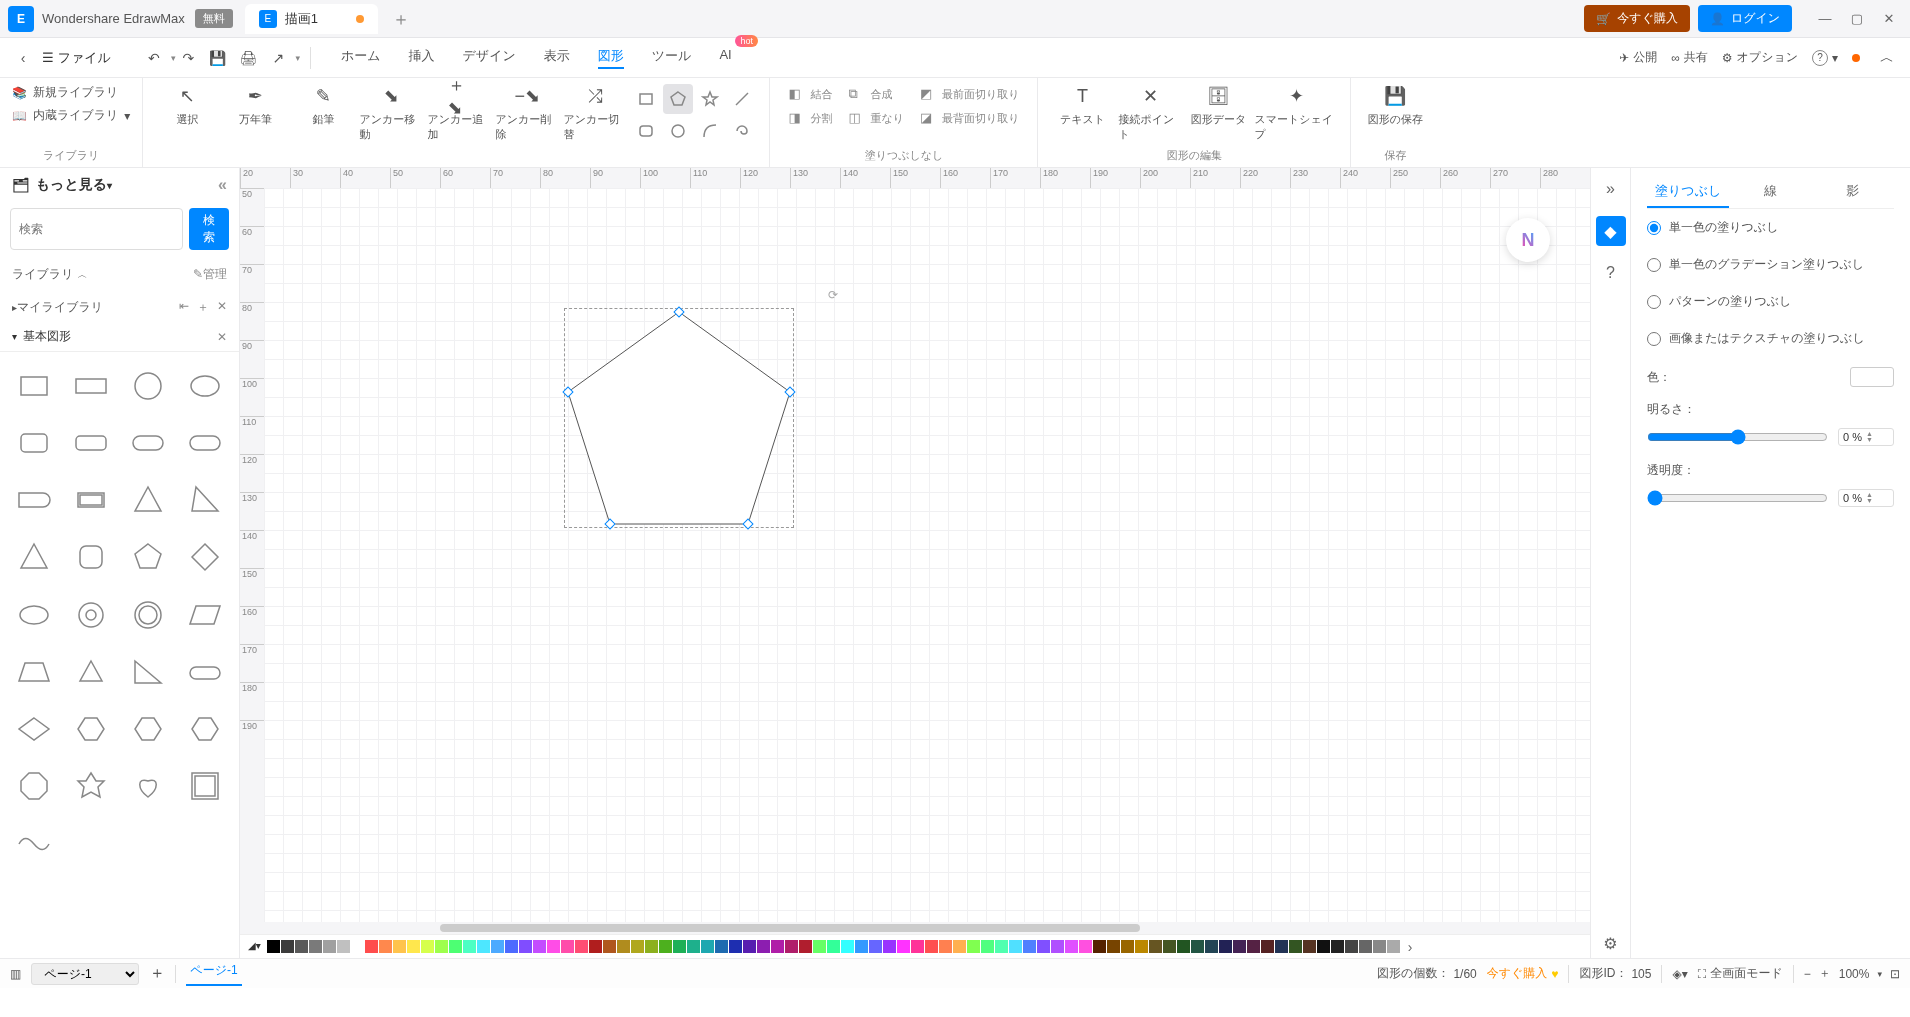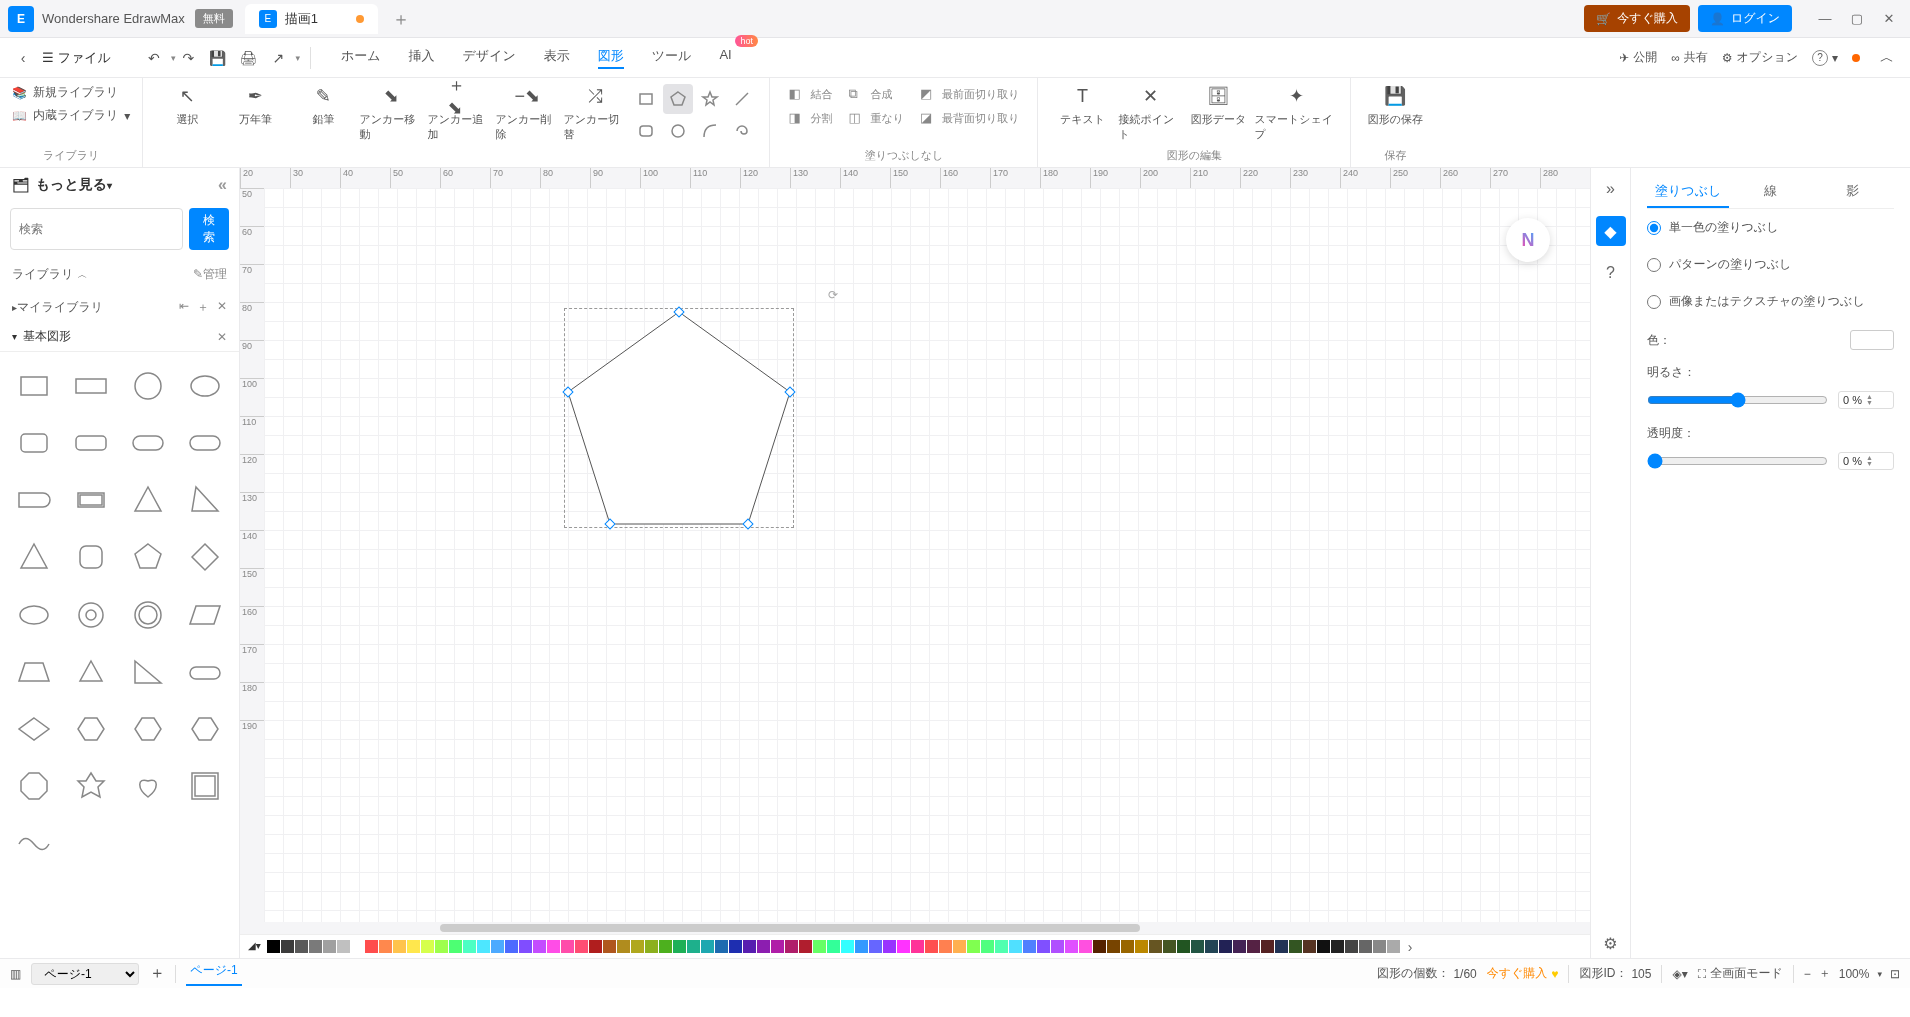--- a/index.html
+++ b/index.html
@@ -736,20 +736,24 @@
         <div class="prop-tab active">塗りつぶし</div>
         <div class="prop-tab">線</div>
         <div class="prop-tab">影</div>
       </div>
       <label class="radio-row">
           <input type="radio" name="fill" checked="" style="">
           <span>単一色の塗りつぶし</span>
         </label>
       <label class="radio-row">
           <input type="radio" name="fill" style="">
+          <span>単一色のグラデーション塗りつぶし</span>
+        </label>
+      <label class="radio-row">
+          <input type="radio" name="fill" style="">
           <span>パターンの塗りつぶし</span>
         </label>
       <label class="radio-row">
           <input type="radio" name="fill" style="">
           <span>画像またはテクスチャの塗りつぶし</span>
         </label>
 
       <div class="prop-label">
           <span>色：</span>
           <div class="color-swatch"></div>

